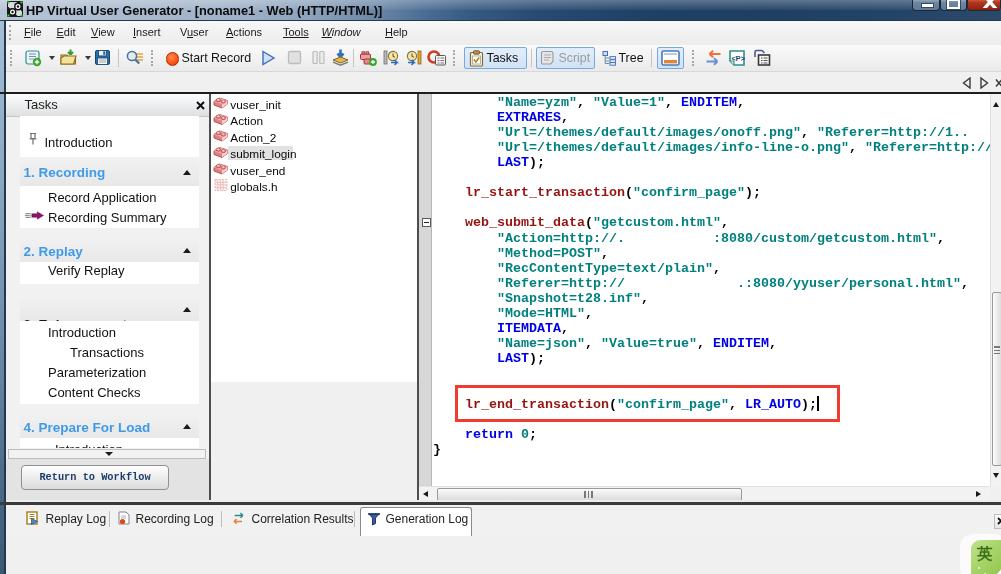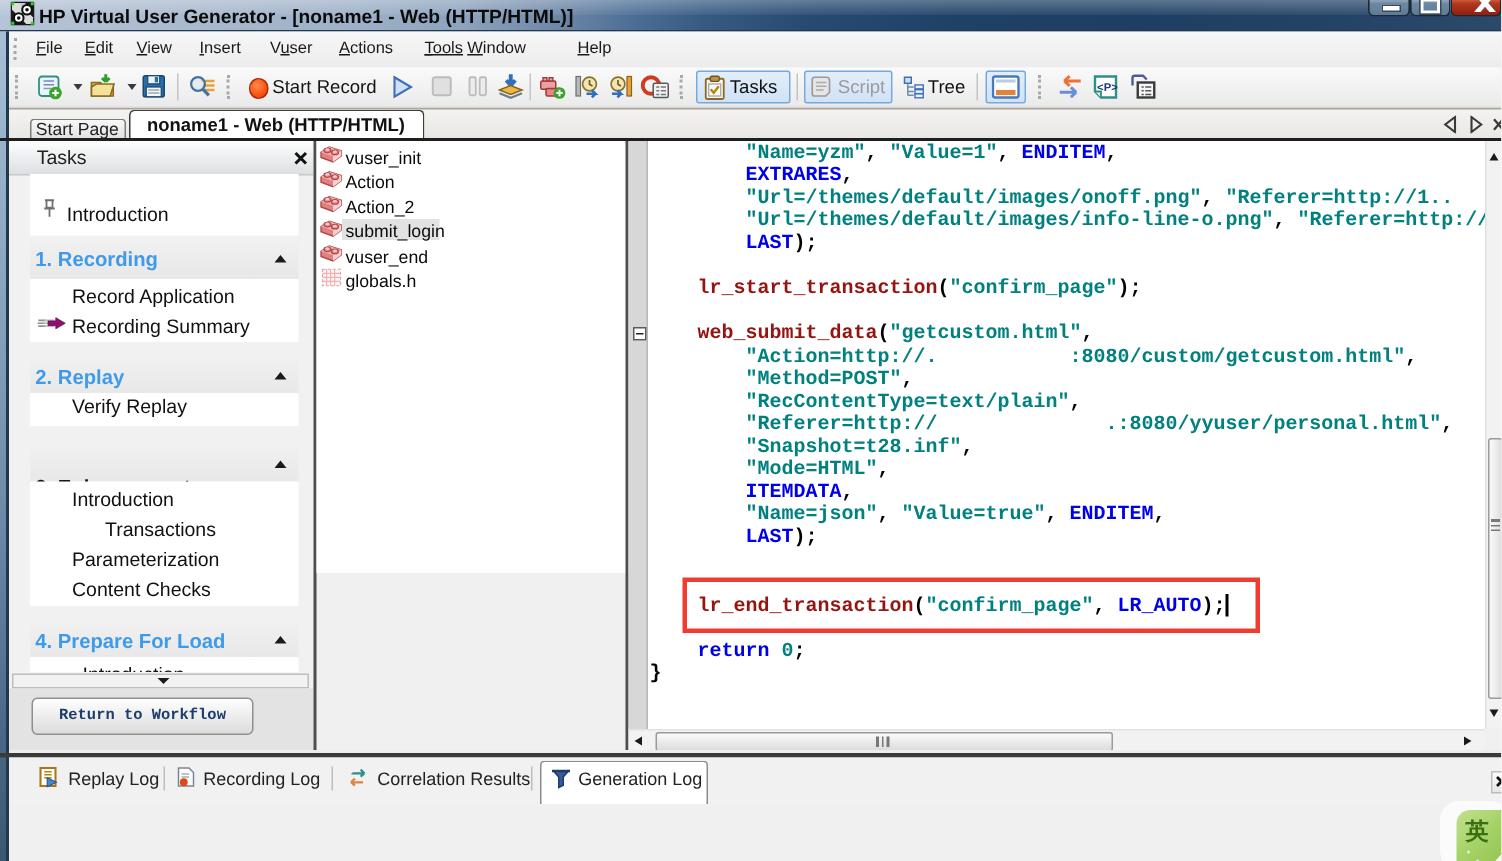--- a/index.html
+++ b/index.html
@@ -102,21 +102,21 @@
 
   <div id="menubar" class="abs">
     <div class="grip abs" style="left:3px;top:4px;height:15px;"></div>
     <div class="menuitem abs" style="left:18.5px;"><u>F</u>ile</div>
     <div class="menuitem abs" style="left:51px;"><u>E</u>dit</div>
     <div class="menuitem abs" style="left:85.5px;"><u>V</u>iew</div>
     <div class="menuitem abs" style="left:127.5px;"><u>I</u>nsert</div>
     <div class="menuitem abs" style="left:174.5px;">V<u>u</u>ser</div>
     <div class="menuitem abs" style="left:220.5px;"><u>A</u>ctions</div>
     <div class="menuitem abs" style="left:277.5px;text-decoration:underline;"><u>T</u>ools</div>
-    <div class="menuitem abs" style="left:306px;"><u>W</u>indow</div>
+    <div class="menuitem abs" style="left:316px;font-style:italic;"><u>W</u>indow</div>
     <div class="menuitem abs" style="left:379.5px;"><u>H</u>elp</div>
   </div>
 
   <div id="toolbar" class="abs" aria-hidden="true">
     <div class="grip abs" style="left:4px;top:5px;height:16px;"></div>
 
     <svg class="abs" style="left:18px;top:4px;" width="18" height="18" viewBox="0 0 18 18">
       <path d="M4 2 h9 a2 2 0 0 1 2 2 v8 l-3 3 H4 a2 2 0 0 1 -2 -2 V4 a2 2 0 0 1 2 -2 z" fill="#eaf4f4" stroke="#2e8f8a" stroke-width="1.2"></path>
       <path d="M5 5 h7 M5 7.5 h7" stroke="#7a88c0" stroke-width="1"></path>
         <path d="M5 10 h5" stroke="#8aa0b0" stroke-width="1"></path>
@@ -247,24 +247,20 @@
       <text x="3.4" y="11.5" font-family="Liberation Sans" font-size="7.5" font-weight="bold" fill="#1e3a6e">&lt;P&gt;</text>
     </svg>
 
     <svg class="abs" style="left:747px;top:3.5px;" width="18" height="18" viewBox="0 0 18 18">
       <path d="M2 8 V3 a1.5 1.5 0 0 1 1.5 -1.5 H9 l2.5 2.5" fill="none" stroke="#4a5a9a" stroke-width="1.6"></path>
       <rect x="5.5" y="6" width="11" height="10" fill="#f6f6f6" stroke="#3a3a3a" stroke-width="1.6"></rect>
       <path d="M8 9 h1.5 M10.5 9 h4 M8 11.5 h1.5 M10.5 11.5 h4 M8 14 h1.5 M10.5 14 h4" stroke="#555" stroke-width="1.1"></path>
     </svg>
   </div>
 
-  <div id="tabbar" class="abs">
-    <div id="tab1" class="abs">Start Page</div>
-    <div id="tab2" class="abs">noname1 - Web (HTTP/HTML)</div>
-  </div>
   <div id="contline" class="abs"></div>
 
   <div id="tasks" class="abs">
 
     <div class="abs" style="left:0;top:0;width:203.5px;height:22px;background:linear-gradient(to bottom,#fdfdfd,#dde0e2);border-bottom:1px solid #c8c8c8;"></div>
     <div class="abs" style="left:19px;top:3.5px;font-size:13px;color:#222;">Tasks</div>
     <svg class="abs" style="left:190px;top:7px;" width="9" height="9" viewBox="0 0 9 9">
         <path d="M1 1 L8 8 M8 1 L1 8" stroke="#111" stroke-width="2"></path>
       </svg>
 

